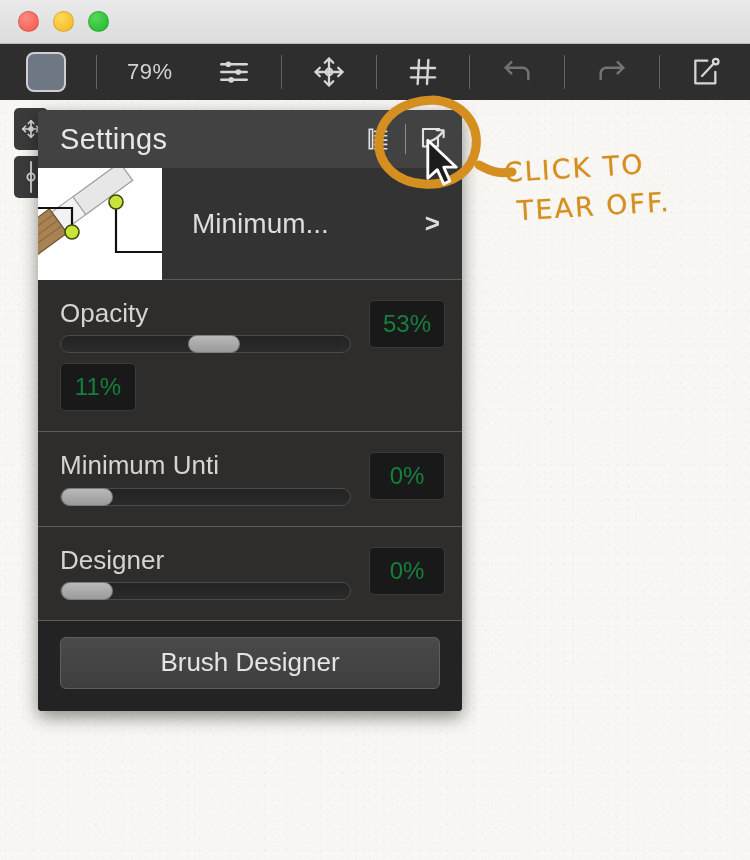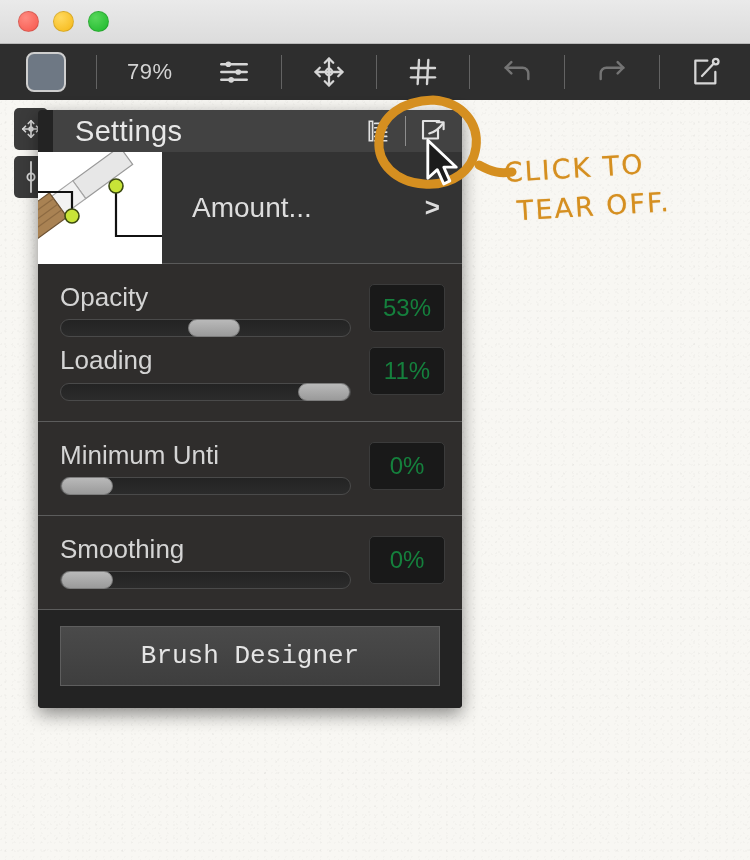--- a/index.html
+++ b/index.html
@@ -127,26 +127,25 @@
     left: 38px; top: 110px;
     width: 424px;
     background: #232323;
     border-radius: 4px;
     box-shadow: 0 6px 18px rgba(0,0,0,.45);
     z-index: 5;
     overflow: hidden;
   }
 
   #panel-header {
-    height: 42px;
+    height: 58px;
     background: #424242;
     display: flex;
     align-items: center;
     padding: 0 12px 0 22px;
-    margin-left: 15px;
   }
   #panel-title {
     flex: 1;
     font-size: 29px;
     color: #e8e8e8;
     letter-spacing: .3px;
   }
   .hdr-icon {
     width: 34px; height: 40px;
     display: flex;
@@ -243,27 +242,27 @@
     font-size: 24px;
   }
 
   
   #panel-footer {
     background: #232323;
     padding: 16px 22px 22px 22px;
   }
   #brush-designer-btn {
     width: 100%;
-    height: 60px;
-    border-radius: 0;
+    height: 52px;
+    border-radius: 6px;
     background: linear-gradient(#4a4a4a, #3e3e3e);
     border: 1px solid #5e5e5e;
     color: #e4e4e4;
     font-size: 26px;
-    font-family: Liberation Mono, monospace;
+    font-family: Liberation Sans, sans-serif;
     cursor: pointer;
   }
 
   
   #annotation {
     position: absolute;
     left: 0; top: 0;
     width: 750px; height: 860px;
     pointer-events: none;
     z-index: 20;
@@ -463,64 +462,58 @@
           </g>
 
           <polyline points="0,40 34,40 34,64" fill="none" stroke="#111" stroke-width="2.2"></polyline>
           <polyline points="124,84 78,84 78,34" fill="none" stroke="#111" stroke-width="2.2"></polyline>
 
           <circle cx="34" cy="64" r="7" fill="#c8e438" stroke="#3c4a10" stroke-width="1.6"></circle>
           <circle cx="78" cy="34" r="7" fill="#c8e438" stroke="#3c4a10" stroke-width="1.6"></circle>
         </svg>
       </div>
       <div id="preset-label-wrap">
-        <span id="preset-label">Amount...</span>
+        <span id="preset-label">Minimum...</span>
         <span id="preset-chevron">&gt;</span>
       </div>
     </div>
 
     <div class="group">
       <div class="ctrl-row">
         <div class="ctrl-left">
           <div class="ctrl-label">Opacity</div>
           <div class="slider">
             <div class="thumb" style="left:53%"></div>
           </div>
         </div>
         <div class="value-box">53%</div>
       </div>
 
       <div class="ctrl-row">
-        <div class="ctrl-left">
-          <div class="ctrl-label">Loading</div>
-          <div class="slider">
-            <div class="thumb" style="left:calc(100% - 26px)"></div>
-          </div>
-        </div>
         <div class="value-box">11%</div>
       </div>
     </div>
 
 
     <div class="group">
       <div class="ctrl-row">
         <div class="ctrl-left">
           <div class="ctrl-label">Minimum Unti</div>
           <div class="slider">
             <div class="thumb" style="left:26px"></div>
           </div>
         </div>
         <div class="value-box">0%</div>
       </div>
     </div>
 
     <div class="group">
       <div class="ctrl-row">
         <div class="ctrl-left">
-          <div class="ctrl-label">Smoothing</div>
+          <div class="ctrl-label">Designer</div>
           <div class="slider">
             <div class="thumb" style="left:26px"></div>
           </div>
         </div>
         <div class="value-box">0%</div>
       </div>
     </div>
 
     <div id="panel-footer">
       <button id="brush-designer-btn">Brush Designer</button>

